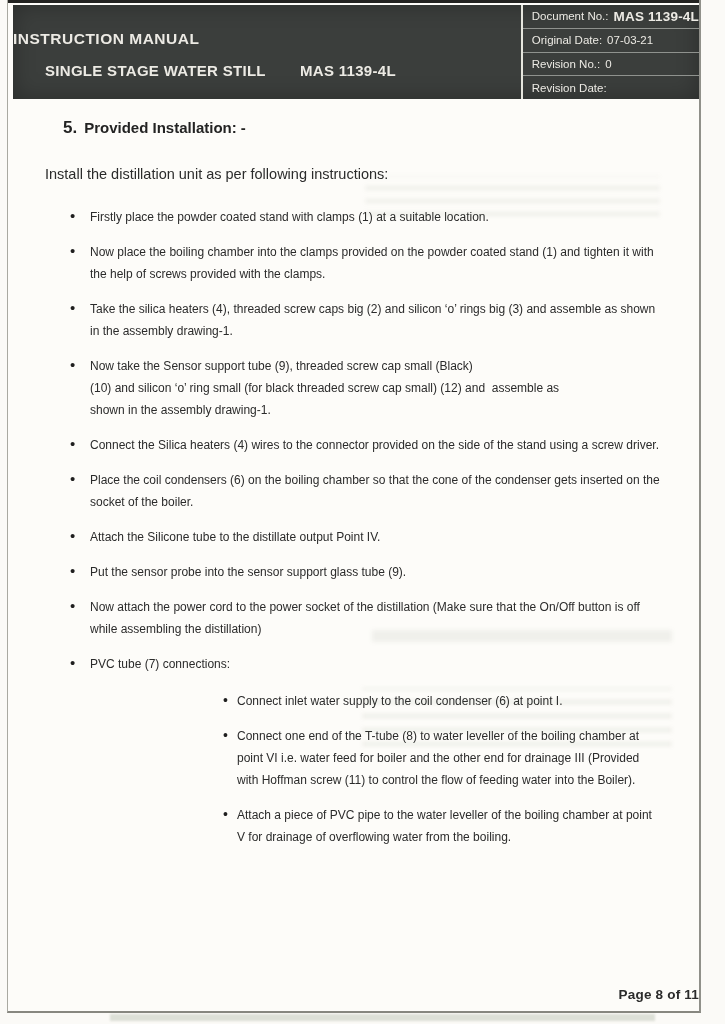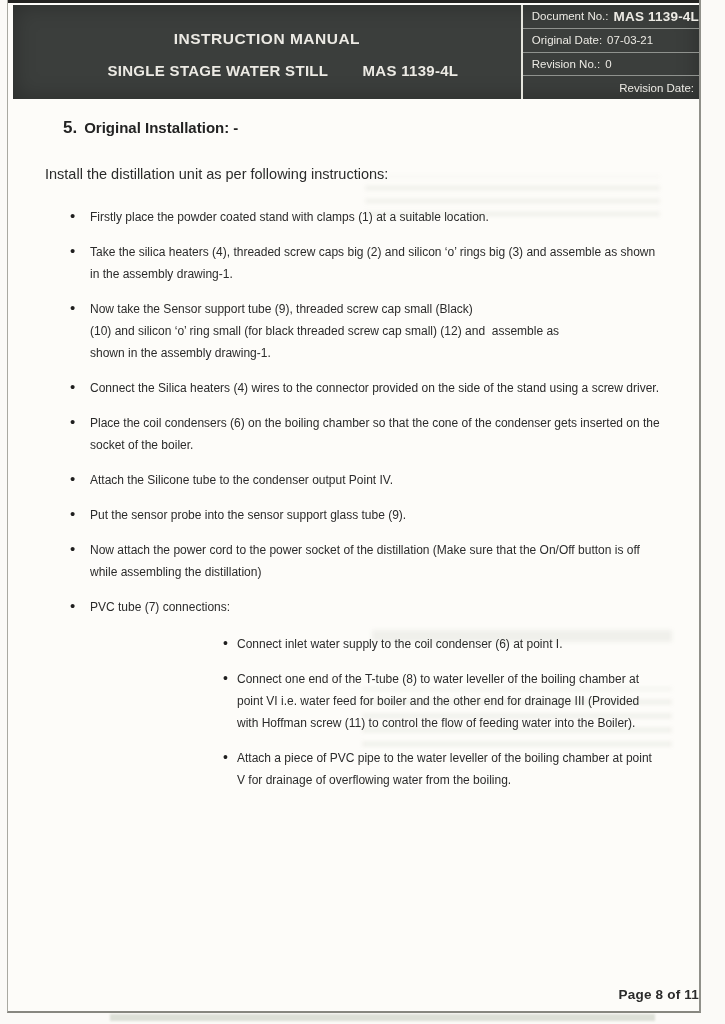--- a/index.html
+++ b/index.html
@@ -22,33 +22,33 @@
     position:absolute; top:0; left:0; right:0; height:3px;
     background:#232321;
   }
 
   
   .header-box {
     position:absolute; left:5px; top:5px; width:686px; height:94px;
     background:#3b3e3c; color:#eceae4; display:flex;
     box-shadow: inset 0 0 22px rgba(0,0,0,0.28);
   }
-  .header-left { width:518px; text-align:center; padding-top:25px; box-sizing:border-box; }
+  .header-left { width:518px; text-align:left; padding-top:25px; box-sizing:border-box; }
   .header-title { font-size:15.5px; font-weight:bold; letter-spacing:.5px; }
   .header-sub { margin-top:14px; font-size:15px; font-weight:bold; letter-spacing:.3px; white-space:nowrap;padding-left:32px; }
   .header-sub .model { display:inline-block; margin-left:30px; }
   .header-right {
     flex:1; border-left:2px solid #e6e6de; display:flex; flex-direction:column;
     font-size:11.5px;
   }
   .meta-row {
     flex:1; display:flex; align-items:center; padding-left:9px;
     border-bottom:1px solid #8f928e; box-sizing:border-box; white-space:nowrap;
   }
-  .meta-row:last-child { border-bottom:none;justify-content:flex-end; }
+  .meta-row:last-child { border-bottom:none; }
   .meta-value { margin-left:5px; }
   .meta-row.doc-no .meta-value { font-weight:bold; font-size:13.5px; letter-spacing:.2px; }
 
   
   .content { position:absolute; left:37px; top:118px; width:632px; color:#2b2b2b; }
   .section-heading { margin-left:18px; font-weight:bold; font-size:15px; color:#232323; }
   .section-number { font-size:17px; margin-right:7px; }
   .intro { margin-top:28px; font-size:14.5px; }
 
   ul.l1 { list-style:none; margin:24px 0 0 0; padding:0; }
@@ -124,33 +124,34 @@
       </div>
       <div class="meta-row">
         <span class="meta-label">Revision Date:</span>
         <span class="meta-value"></span>
       </div>
     </div>
   </div>
 
   <div class="content">
     <div class="section-heading">
-      <span class="section-number">5.</span><span>Original Installation: -</span>
+      <span class="section-number">5.</span><span>Provided Installation: -</span>
     </div>
     <div class="intro">Install the distillation unit as per following instructions:</div>
 
     <ul class="l1">
       <li><span class="itext">Firstly place the powder coated stand with clamps (1) at a suitable location.</span></li>
+      <li><span class="itext">Now place the boiling chamber into the clamps provided on the powder coated stand (1) and tighten it with the help of screws provided with the clamps.</span></li>
       <li><span class="itext">Take the silica heaters (4), threaded screw caps big (2) and silicon ‘o’ rings big (3) and assemble as shown in the assembly drawing-1.</span></li>
       <li><span class="itext">Now take the Sensor support tube (9), threaded screw cap small (Black)
 (10) and silicon ‘o’ ring small (for black threaded screw cap small) (12) and  assemble as
 shown in the assembly drawing-1.</span></li>
       <li><span class="itext">Connect the Silica heaters (4) wires to the connector provided on the side of the stand using a screw driver.</span></li>
       <li><span class="itext">Place the coil condensers (6) on the boiling chamber so that the cone of the condenser gets inserted on the socket of the boiler.</span></li>
-      <li><span class="itext">Attach the Silicone tube to the condenser output Point IV.</span></li>
+      <li><span class="itext">Attach the Silicone tube to the distillate output Point IV.</span></li>
       <li><span class="itext">Put the sensor probe into the sensor support glass tube (9).</span></li>
       <li><span class="itext">Now attach the power cord to the power socket of the distillation (Make sure that the On/Off button is off while assembling the distillation)</span></li>
       <li>
         <span class="itext">PVC tube (7) connections:</span>
         <ul class="l2">
           <li><span class="itext">Connect inlet water supply to the coil condenser (6) at point I.</span></li>
           <li><span class="itext">Connect one end of the T-tube (8) to water leveller of the boiling chamber at point VI i.e. water feed for boiler and the other end for drainage III (Provided with Hoffman screw (11) to control the flow of feeding water into the Boiler).</span></li>
           <li><span class="itext">Attach a piece of PVC pipe to the water leveller of the boiling chamber at point V for drainage of overflowing water from the boiling.</span></li>
         </ul>
       </li>

